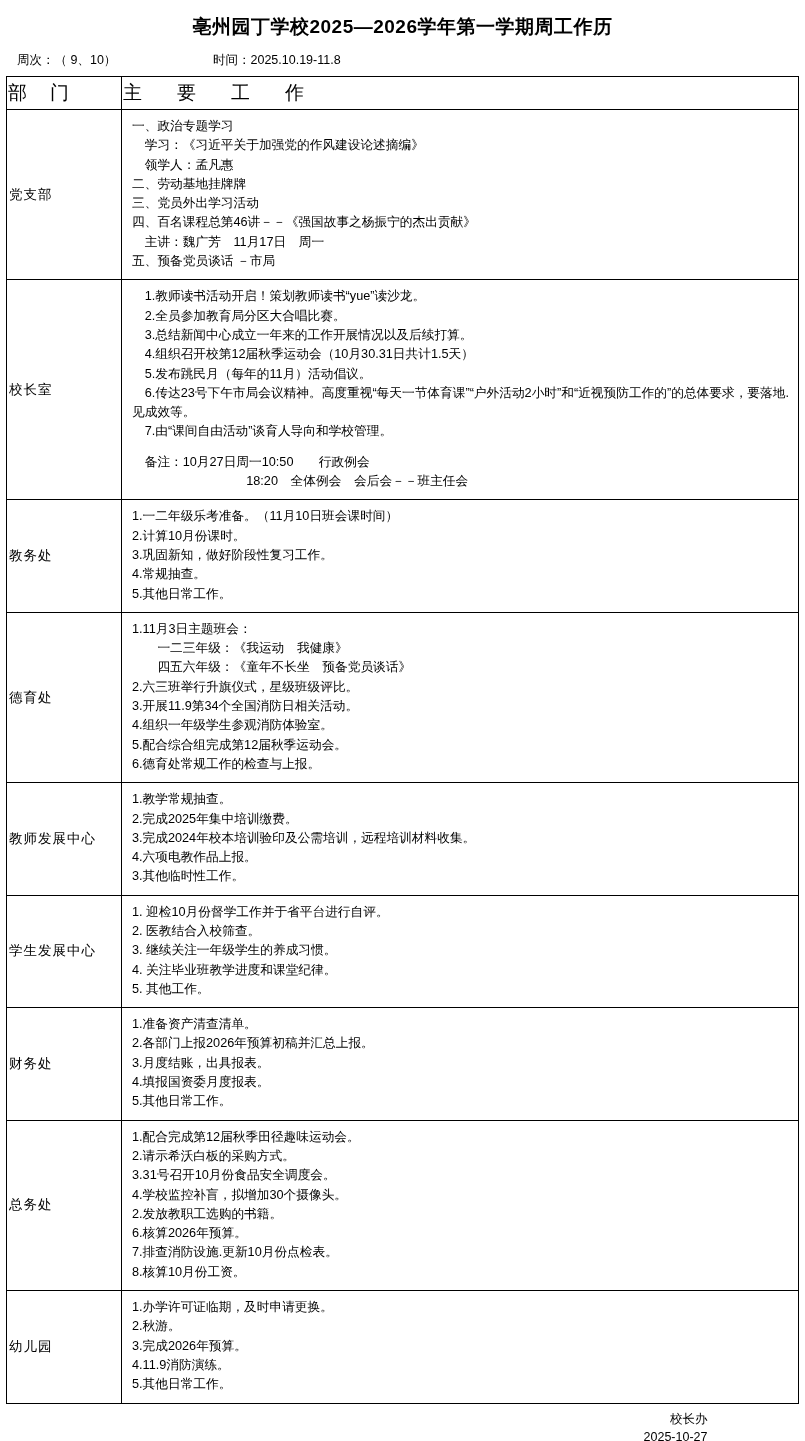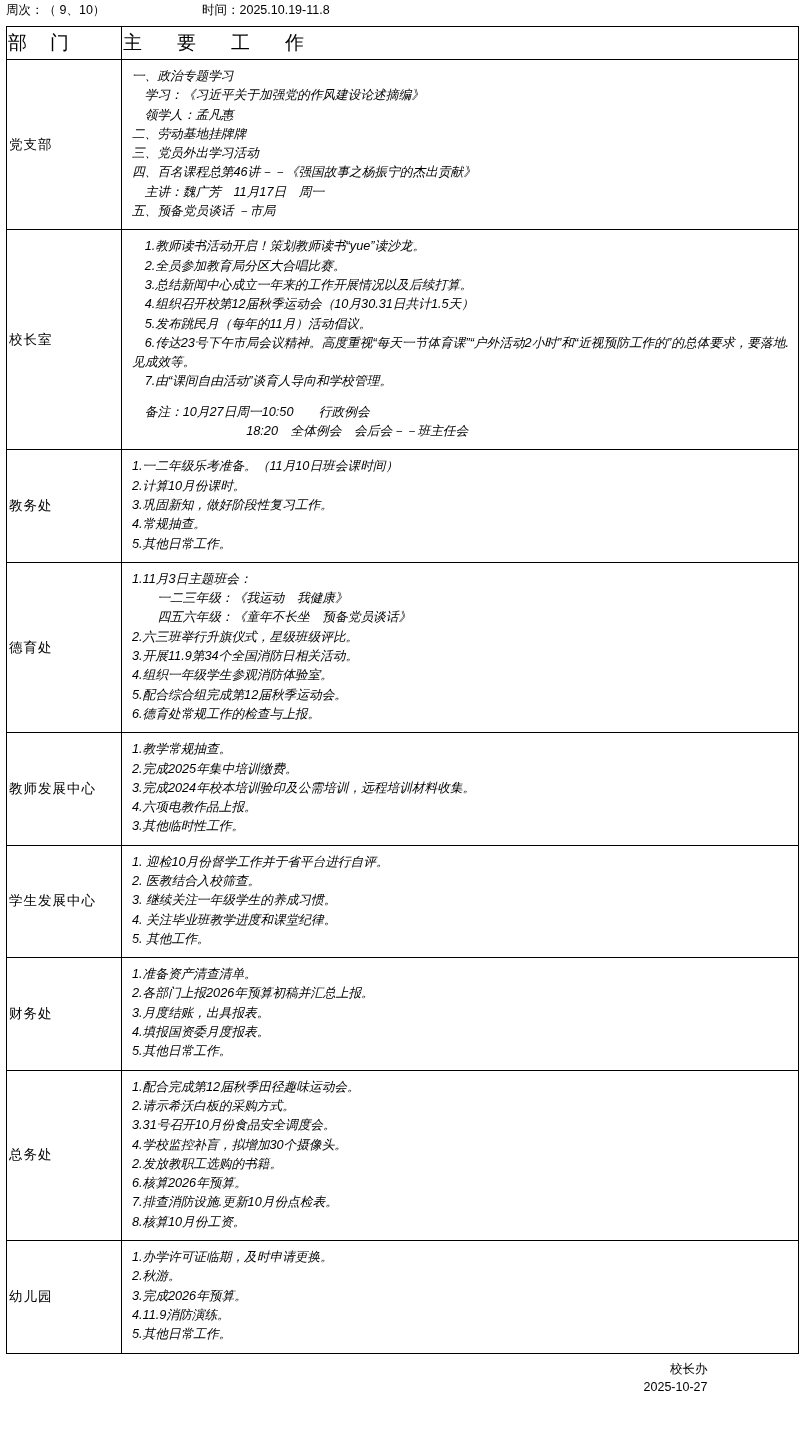--- a/index.html
+++ b/index.html
@@ -22,20 +22,21 @@
     font-size: 19px;
     font-weight: bold;
     letter-spacing: 0.5px;
     padding: 14px 0 10px 0;
   }
   .meta-row {
     display: flex;
     align-items: flex-end;
     font-size: 12.5px;
     padding: 2px 6px 7px 6px;
+    margin-left: 11px;
   }
   .meta-week { width: 196px; flex: 0 0 196px; white-space: nowrap; }
   .meta-time { width: 236px; flex: 0 0 236px; white-space: nowrap; }
   .meta-leader { flex: 1 1 auto; white-space: nowrap; }
 
   table.sched {
     border-collapse: collapse;
     width: 793px;
     margin: 0 6px;
     table-layout: fixed;
@@ -62,21 +63,20 @@
     text-align: left;
     font-size: 13.5px;
     letter-spacing: 1px;
     padding: 4px 2px;
   }
   td.work {
     font-size: 12.7px;
     line-height: 1.52;
     padding: 7px 8px 8px 10px;
     text-align: left;
-    font-style: italic;
   }
   td.work .ln {
     white-space: pre-wrap;
     word-break: break-all;
   }
   td.work .blank {
     height: 11px;
   }
 
   .footer {
@@ -95,20 +95,21 @@
     padding-left: 290px;
     box-sizing: content-box;
   }
   .footer-inner .fl { text-align: right; }
 </style>
 </head>
 <body>
 
 <div class="page">
 
+  <div class="title">亳州园丁学校2025—2026学年第一学期周工作历</div>
 
   <div class="meta-row">
     <div class="meta-week">周次：（ 9、10）</div>
     <div class="meta-time">时间：2025.10.19-11.8</div>
   </div>
 
   <table class="sched">
     <colgroup>
       <col class="col-dept">
       <col class="col-work">

